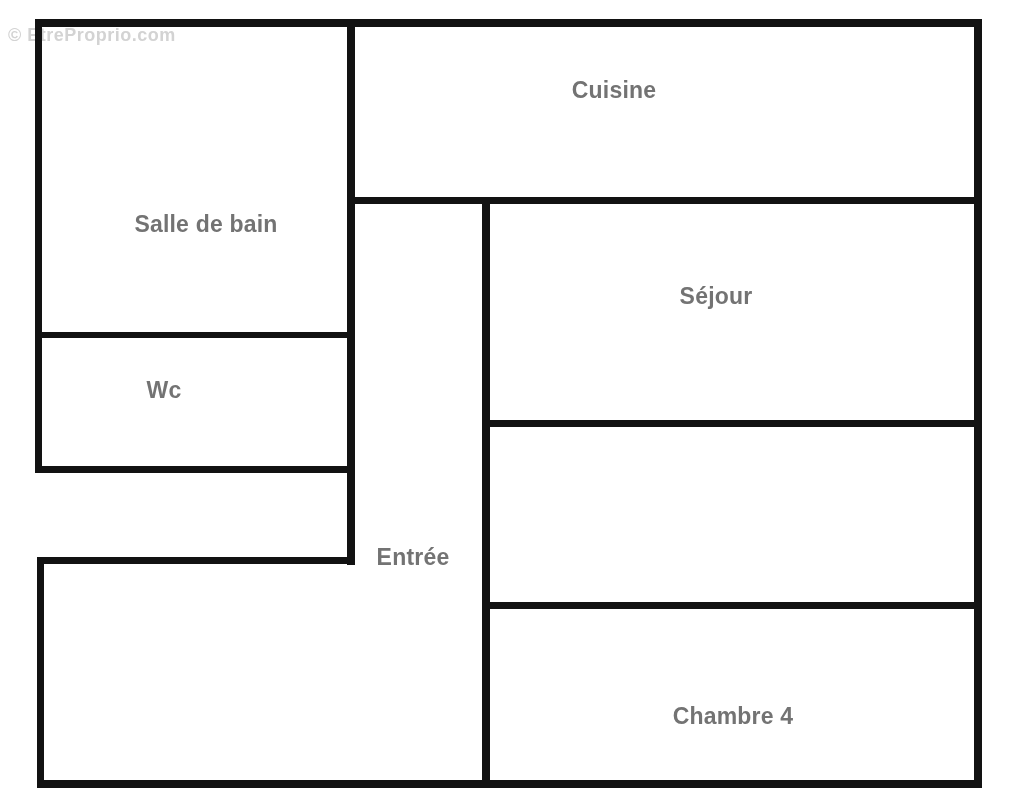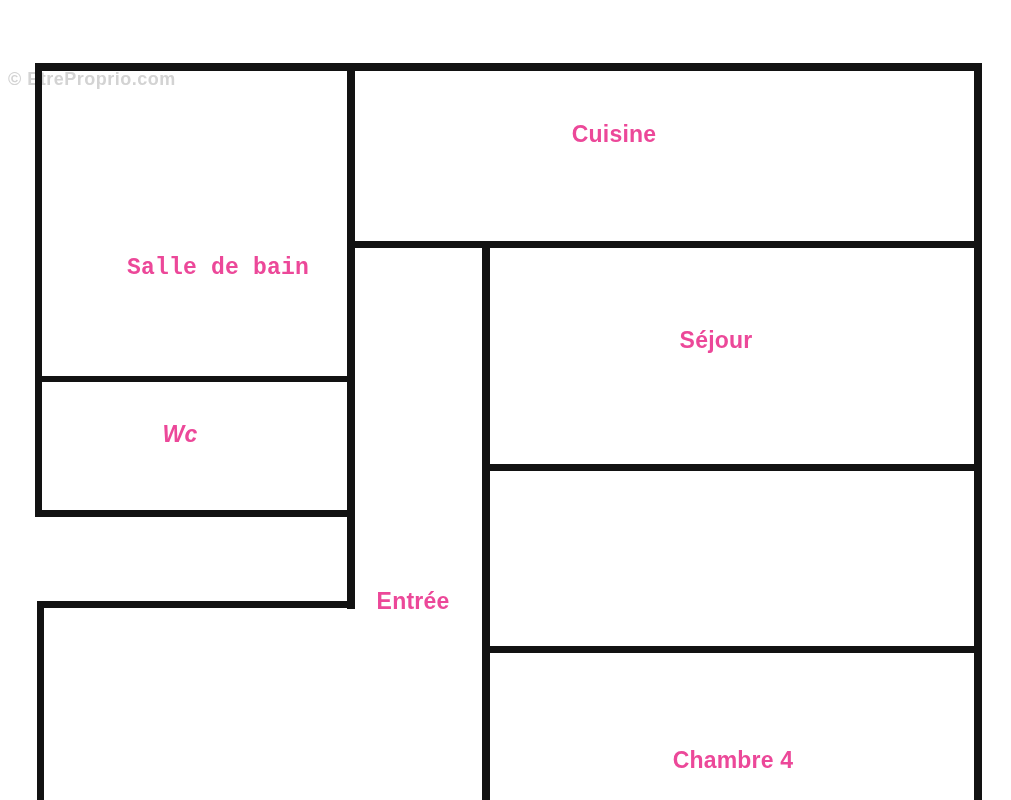--- a/index.html
+++ b/index.html
@@ -9,33 +9,32 @@
     width: 1011px;
     height: 800px;
     overflow: hidden;
     font-family: "Liberation Sans", sans-serif;
   }
   .plan {
     position: relative;
     width: 1011px;
     height: 604px;
     background: #ffffff;
-    margin-top: 44px;
   }
   .wall {
     position: absolute;
     background: #121212;
     z-index: 2;
   }
   .room-label {
     position: absolute;
     transform: translate(-50%, -50%);
     font-weight: bold;
     font-size: 23px;
-    color: #ec4899;
+    color: #737373;
     white-space: nowrap;
     z-index: 3;
     letter-spacing: 0.2px;
   }
   .watermark {
     position: absolute;
     left: 8px;
     top: 25px;
     font-size: 18px;
     font-weight: bold;
@@ -62,23 +61,23 @@
   <div class="wall" style="left:347px; top:19px;  width:8px;   height:546px;"></div>
   <div class="wall" style="left:35px;  top:332px; width:320px; height:6px;"></div>
   <div class="wall" style="left:35px;  top:466px; width:320px; height:7px;"></div>
   <div class="wall" style="left:347px; top:197px; width:635px; height:7px;"></div>
   <div class="wall" style="left:482px; top:197px; width:8px;   height:591px;"></div>
   <div class="wall" style="left:482px; top:420px; width:500px; height:7px;"></div>
   <div class="wall" style="left:482px; top:602px; width:500px; height:7px;"></div>
 
   <div class="room-label" style="left:614px; top:90px;">Cuisine</div>
 
-  <div class="room-label" style="left:218px; top:224px;font-family:Liberation Mono, monospace;">Salle de bain</div>
+  <div class="room-label" style="left:206px; top:224px;">Salle de bain</div>
 
-  <div class="room-label" style="left:180px; top:390px;font-style:italic;">Wc</div>
+  <div class="room-label" style="left:164px; top:390px;">Wc</div>
 
   <div class="room-label" style="left:716px; top:296px;">Séjour</div>
 
 
   <div class="room-label" style="left:413px; top:557px;">Entrée</div>
 
   <div class="room-label" style="left:733px; top:716px;">Chambre 4</div>
 
 </div>
 

